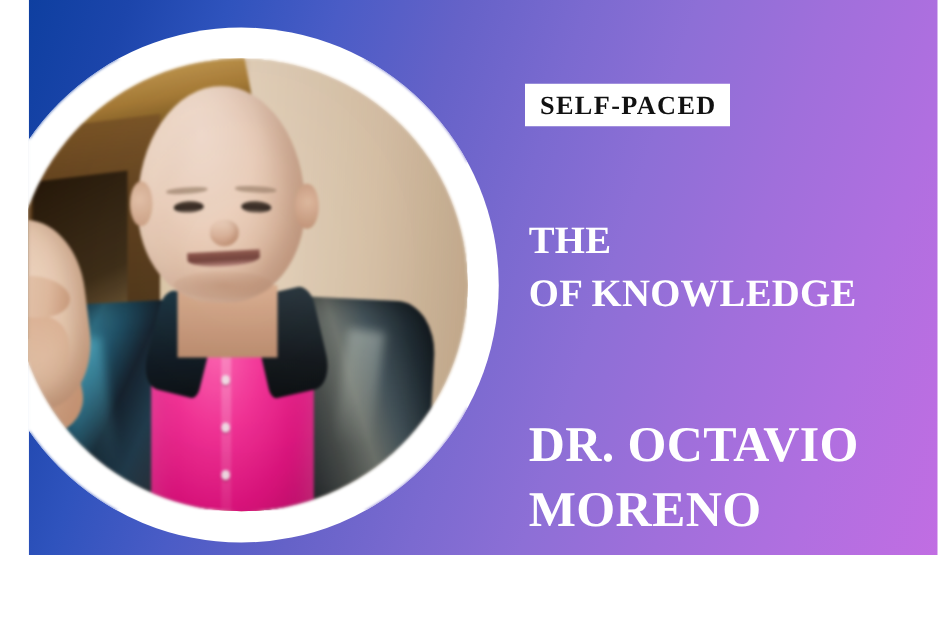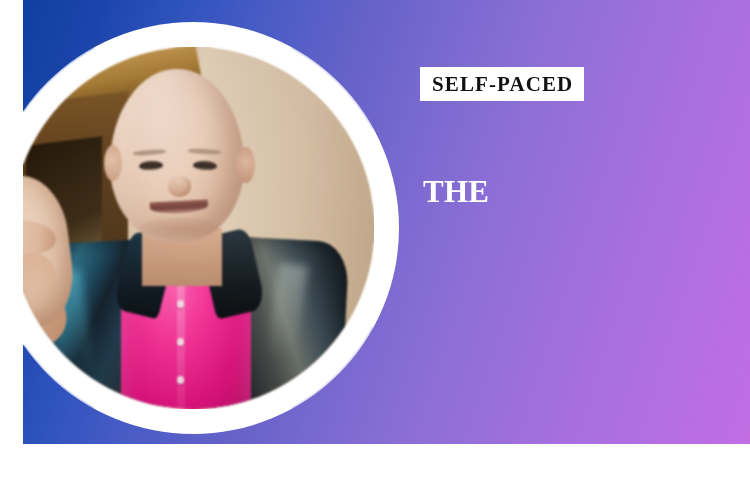--- a/index.html
+++ b/index.html
@@ -483,17 +483,22 @@
   </div>
 
   <div class="content">
 
     <div class="badge">
       <span class="badge-line l1">SELF-PACED</span>
     </div>
 
     <div class="title">
       <span>THE</span>
+      <span>OF KNOWLEDGE</span>
     </div>
 
+    <div class="presenter">
+      <span>DR. OCTAVIO</span>
+      <span>MORENO</span>
+    </div>
 
   </div>
 </div>
 
 </body></html>

